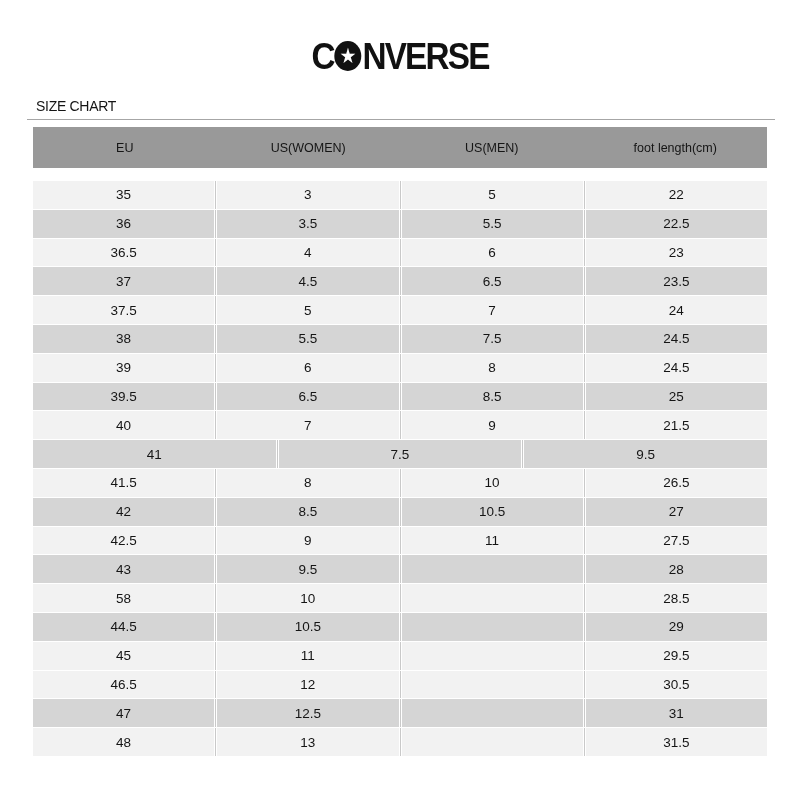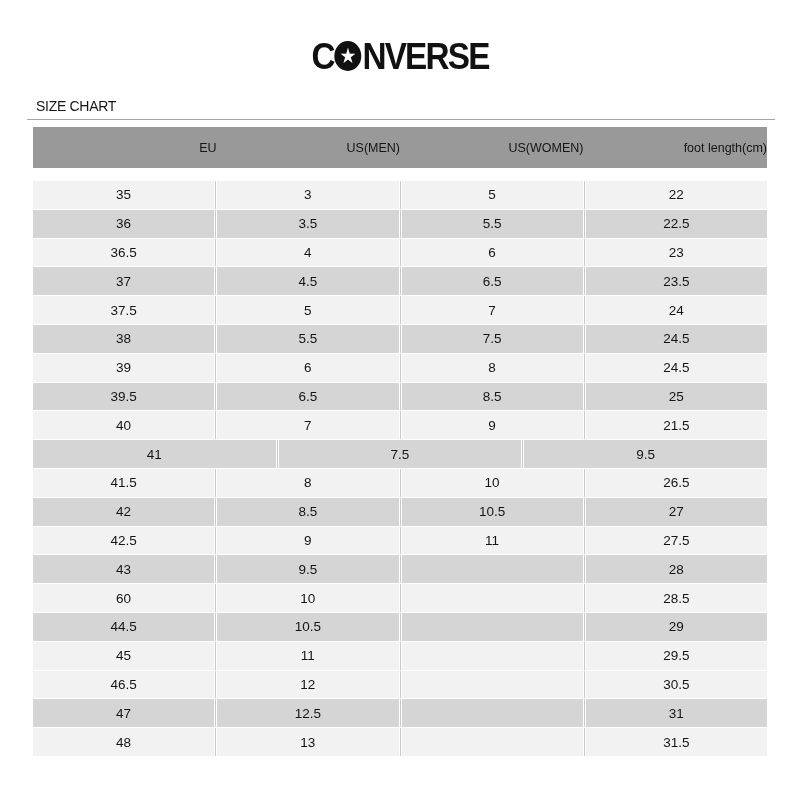--- a/index.html
+++ b/index.html
@@ -80,21 +80,21 @@
     width: 734px;
   }
   .thead {
     height: 41px;
     background: var(--header-bg, #999);
     display: flex;
     align-items: center;
   }
   .thead .hcell {
     flex: 1 1 0;
-    text-align: right;
+    text-align: center;
     font-size: 12.5px;
     color: var(--text-color, #151515);
   }
   .tbody {
     margin-top: 13px;
   }
   .row {
     display: flex;
     height: 27.8px;
     align-items: center;
@@ -139,22 +139,22 @@
     </span>
     <span class="logo-text">NVERSE</span>
   </div>
 
   <div class="section-title">SIZE CHART</div>
   <div class="top-rule"></div>
 
   <div class="size-table">
     <div class="thead">
       <div class="hcell">EU</div>
+      <div class="hcell">US(WOMEN)</div>
       <div class="hcell">US(MEN)</div>
-      <div class="hcell">US(WOMEN)</div>
       <div class="hcell">foot length(cm)</div>
     </div>
     <div class="tbody">
         <div class="row light">
     <div class="cell">35</div>
     <div class="cell">3</div>
     <div class="cell">5</div>
     <div class="cell">22</div>
   </div>
         <div class="row dark">
@@ -228,21 +228,21 @@
     <div class="cell">11</div>
     <div class="cell">27.5</div>
   </div>
         <div class="row dark">
     <div class="cell">43</div>
     <div class="cell">9.5</div>
     <div class="cell"></div>
     <div class="cell">28</div>
   </div>
         <div class="row light">
-    <div class="cell">60</div>
+    <div class="cell">58</div>
     <div class="cell">10</div>
     <div class="cell"></div>
     <div class="cell">28.5</div>
   </div>
         <div class="row dark">
     <div class="cell">44.5</div>
     <div class="cell">10.5</div>
     <div class="cell"></div>
     <div class="cell">29</div>
   </div>

